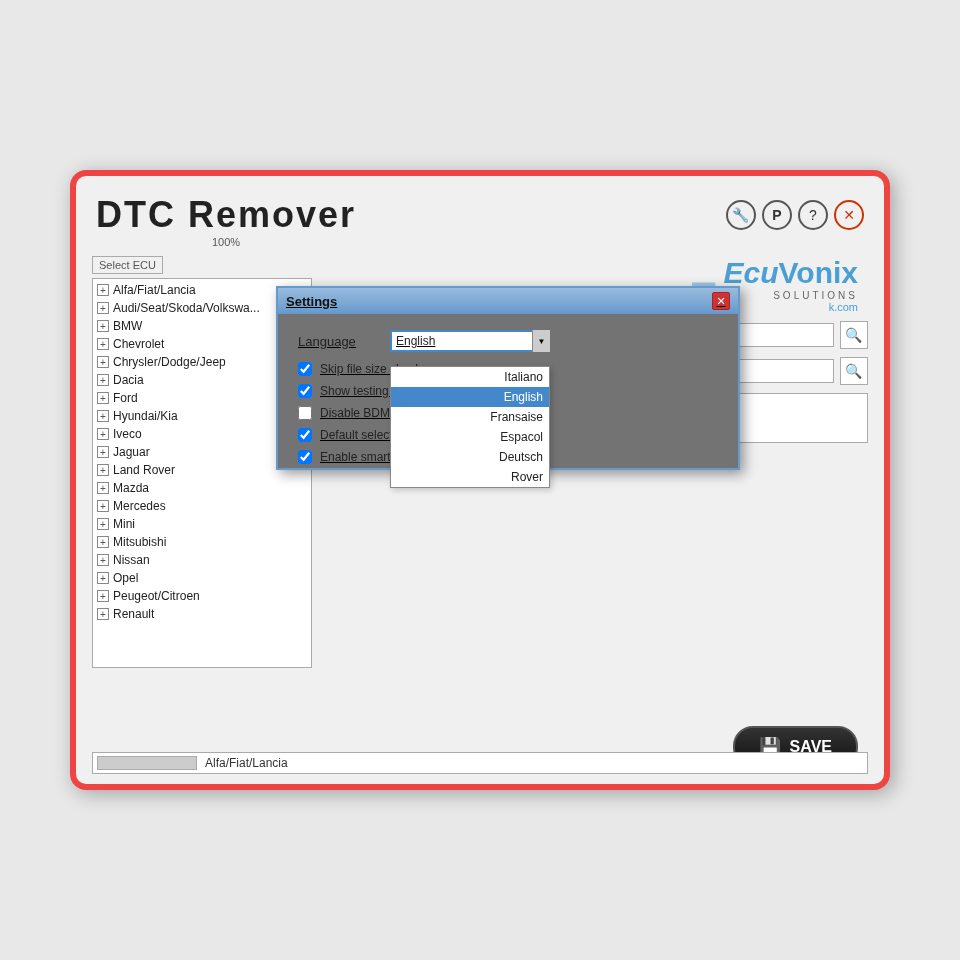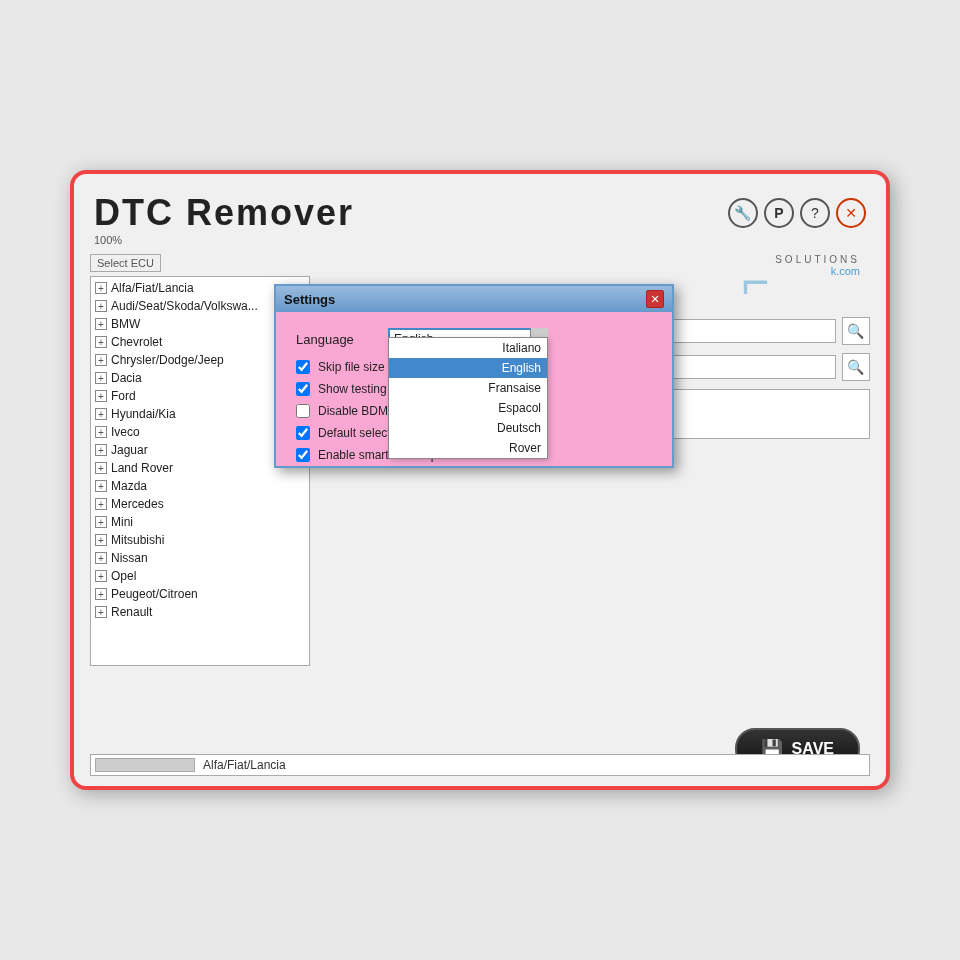--- a/index.html
+++ b/index.html
@@ -9,21 +9,21 @@
       height: 960px;
       display: flex;
       align-items: center;
       justify-content: center;
       font-family: Arial, sans-serif;
       font-size: 13px;
     }
 
     .main-window {
       background: #f0f0f0;
-      border: 4px solid #ef4444;
+      border: 6px solid #ef4444;
       border-radius: 16px;
       width: 820px;
       height: 620px;
       position: relative;
       box-shadow: 4px 4px 20px rgba(0,0,0,0.3);
     }
 
     
     .title-bar {
       padding: 18px 20px 0 20px;
@@ -261,24 +261,25 @@
     .dialog-overlay {
       position: absolute;
       top: 0; left: 0; right: 0; bottom: 0;
       z-index: 100;
     }
 
     .settings-dialog {
       position: absolute;
       top: 110px;
       left: 200px;
-      width: 400px;
-      background: #f9a8d4;
+      width: 464px;
+      background: #737373;
       border: 2px solid #6699cc;
       box-shadow: 4px 4px 12px rgba(0,0,0,0.4);
+      text-decoration: underline;
     }
 
     .dialog-title-bar {
       background: linear-gradient(to bottom, #99bbdd, #6699cc);
       padding: 4px 8px;
       display: flex;
       align-items: center;
       justify-content: space-between;
     }
 
@@ -336,21 +337,21 @@
       display: flex;
       align-items: center;
       justify-content: center;
       font-size: 8px;
       cursor: pointer;
     }
 
     
     .lang-dropdown-list {
       position: absolute;
-      top: 9px;
+      top: 36px;
       left: 0;
       width: 160px;
       background: white;
       border: 1px solid #888;
       z-index: 200;
       box-shadow: 2px 2px 6px rgba(0,0,0,0.2);
     }
 
     .lang-option {
       padding: 3px 6px;
@@ -385,21 +386,21 @@
     }
   </style>
 </head>
 <body>
 
 <div class="main-window">
 
   <div class="title-bar">
     <div style="display:flex; flex-direction:column;">
       <h1 class="app-title">DTC  Remover</h1>
-      <span class="zoom-label" style="margin-left:0; text-align:left;">100%</span>
+      <span class="zoom-label" style="margin-left:0; text-align:center;">100%</span>
     </div>
     <div class="title-icons">
       <div class="title-icon-btn">🔧</div>
       <div class="title-icon-btn" style="font-weight:bold;">P</div>
       <div class="title-icon-btn">?</div>
       <div class="title-icon-btn close-btn">✕</div>
     </div>
   </div>
 
   <div class="content-area">
@@ -487,20 +488,24 @@
           </ul>
       </div>
     </div>
 
     <div class="right-panel">
 
       <div class="logo-area">
         <div style="display:flex; align-items:flex-start; gap:6px;">
           <div style="font-size:48px; color:#4a9fd4; opacity:0.5; font-weight:bold; font-style:italic;">⌐</div>
           <div class="logo-container">
+            <div style="display:flex; align-items:baseline;">
+              <span style="font-size:30px; font-weight:bold; color:#4a9fd4; font-style:italic;">Ecu</span>
+              <span style="font-size:30px; font-weight:bold; color:#4a9fd4;">Vonix</span>
+            </div>
             <div style="font-size:10px; letter-spacing:3px; color:#666;">SOLUTIONS</div>
             <div style="font-size:11px; color:#4a9fd4; cursor:pointer;">k.com</div>
           </div>
         </div>
       </div>
 
       <div class="search-row">
         <input type="text" class="search-input" style="">
         <button class="search-btn">🔍</button>
       </div>

